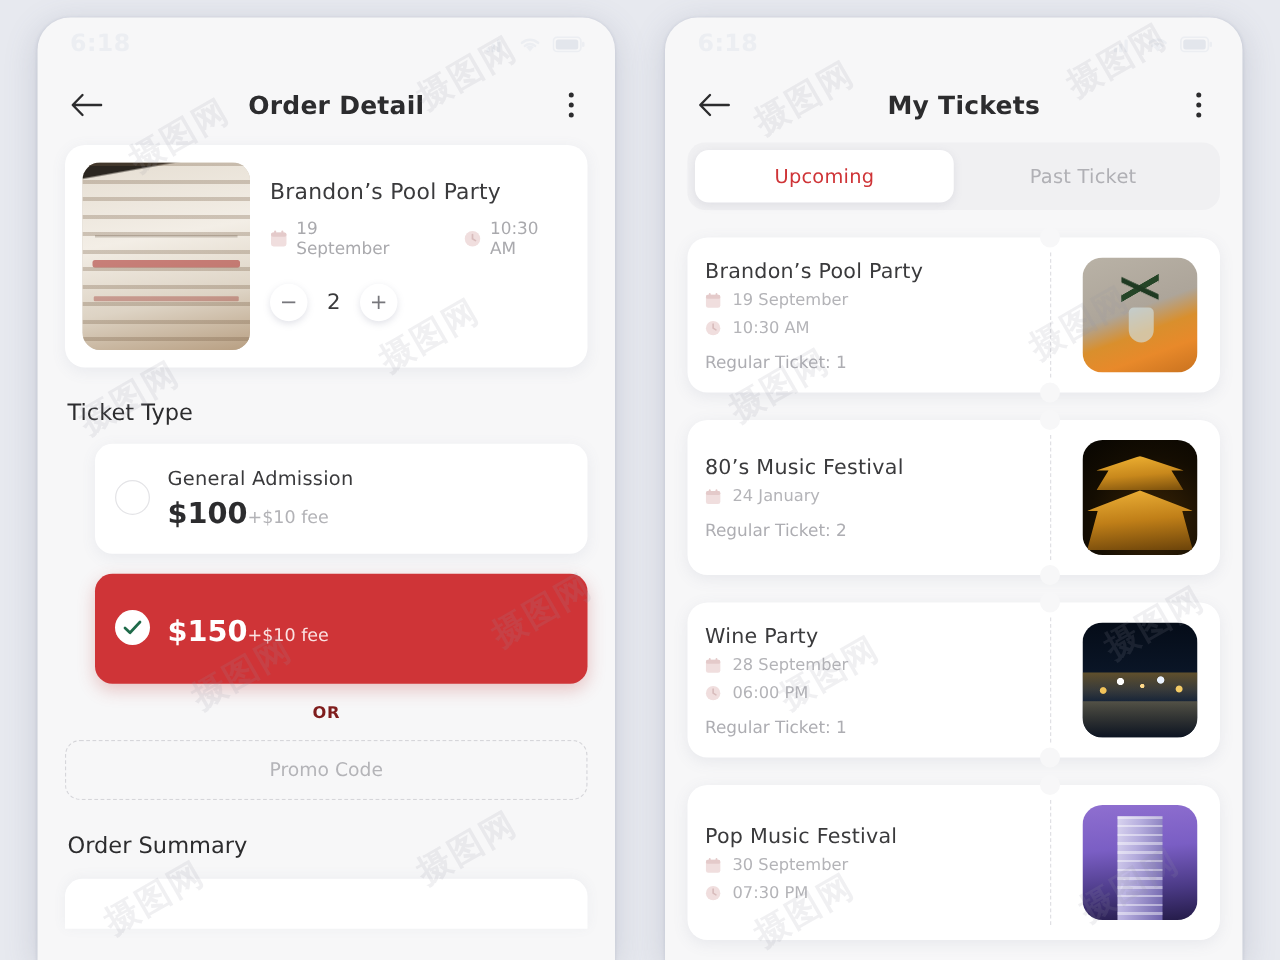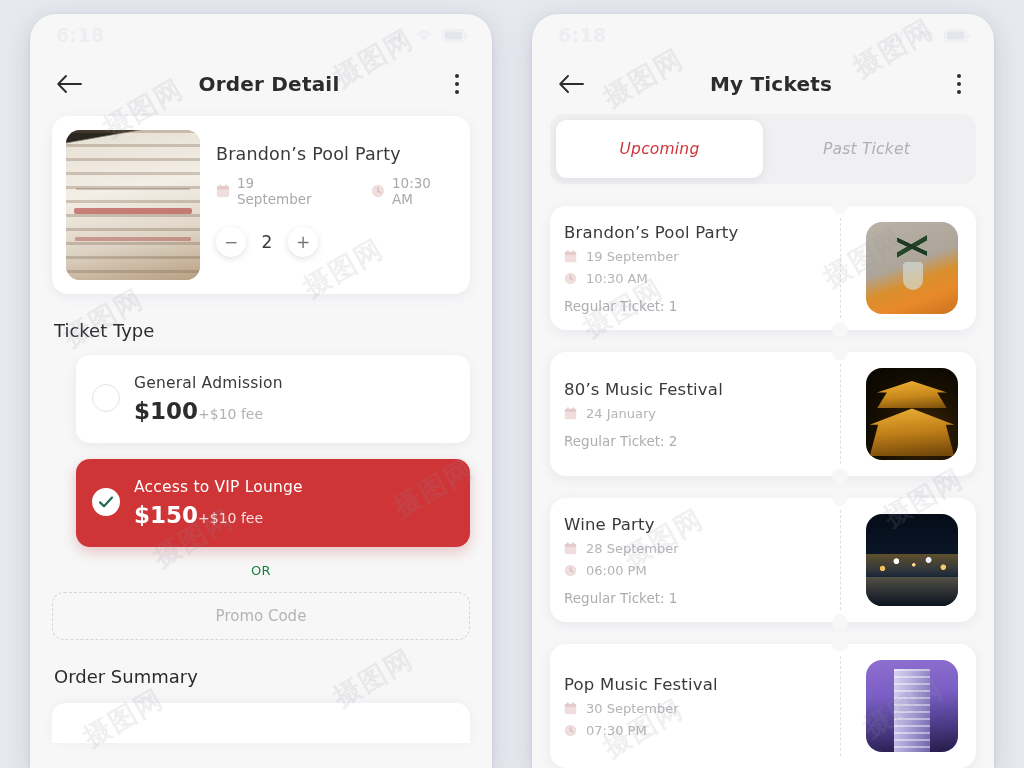--- a/index.html
+++ b/index.html
@@ -190,22 +190,22 @@
   .ticket-opt.selected .opt-name { color: #fff; }
   .opt-priceline { display: flex; align-items: baseline; margin-top: 6px; }
   .opt-price { font-size: 23px; font-weight: 700; color: #2c2c2e; }
   .ticket-opt.selected .opt-price { color: #fff; }
   .opt-fee { font-size: 14px; color: #b2b2b6; }
   .ticket-opt.selected .opt-fee { color: #fbe2e2; }
 
   .or-div {
     text-align: center;
     font-size: 13px;
-    font-weight: 400;
-    color: #15803d;
+    font-weight: 700;
+    color: #7f1d1d;
     margin: 16px 0 14px;
     letter-spacing: .4px;
   }
   .promo {
     height: 48px;
     border: 1.4px dashed #d6d6da;
     border-radius: 12px;
     display: flex; align-items: center; justify-content: center;
     font-size: 15px;
     color: #b4b4b8;
@@ -225,28 +225,27 @@
 
   .segmented {
     background: #f0f0f2;
     border-radius: 14px;
     padding: 6px;
     display: flex;
     margin-top: 2px;
   }
   .seg {
     flex: 1;
-    height: 58px;
+    height: 42px;
     border-radius: 11px;
     display: flex; align-items: center; justify-content: center;
     font-size: 15.5px;
     color: #b0b0b5;
     cursor: pointer;
     letter-spacing: .2px;
-    font-style: italic;
   }
   .seg.active {
     background: #fff;
     color: var(--accent, #cf3437);
     box-shadow: 0 2px 8px rgba(110,115,140,.14);
   }
 
   .ticket-list { margin-top: 22px; display: flex; flex-direction: column; gap: 22px; }
 
   .tk-card {
@@ -470,21 +469,20 @@
         </div>
       </div>
 
       <div class="ticket-opt selected">
         <div class="radio-check">
           <svg width="16" height="14" viewBox="0 0 16 14">
               <path d="M2 7.4 6 11.2 14 2.6" stroke="#1f6b4a" stroke-width="2.2" fill="none" stroke-linecap="round" stroke-linejoin="round"></path>
             </svg>
         </div>
         <div class="opt-body">
-          <div class="opt-name">Access to VIP Lounge</div>
           <div class="opt-priceline">
             <span class="opt-price">$150</span>
             <span class="opt-fee">+$10 fee</span>
           </div>
         </div>
       </div>
 
       <div class="or-div">OR</div>
 
       <div class="promo">Promo Code</div>

